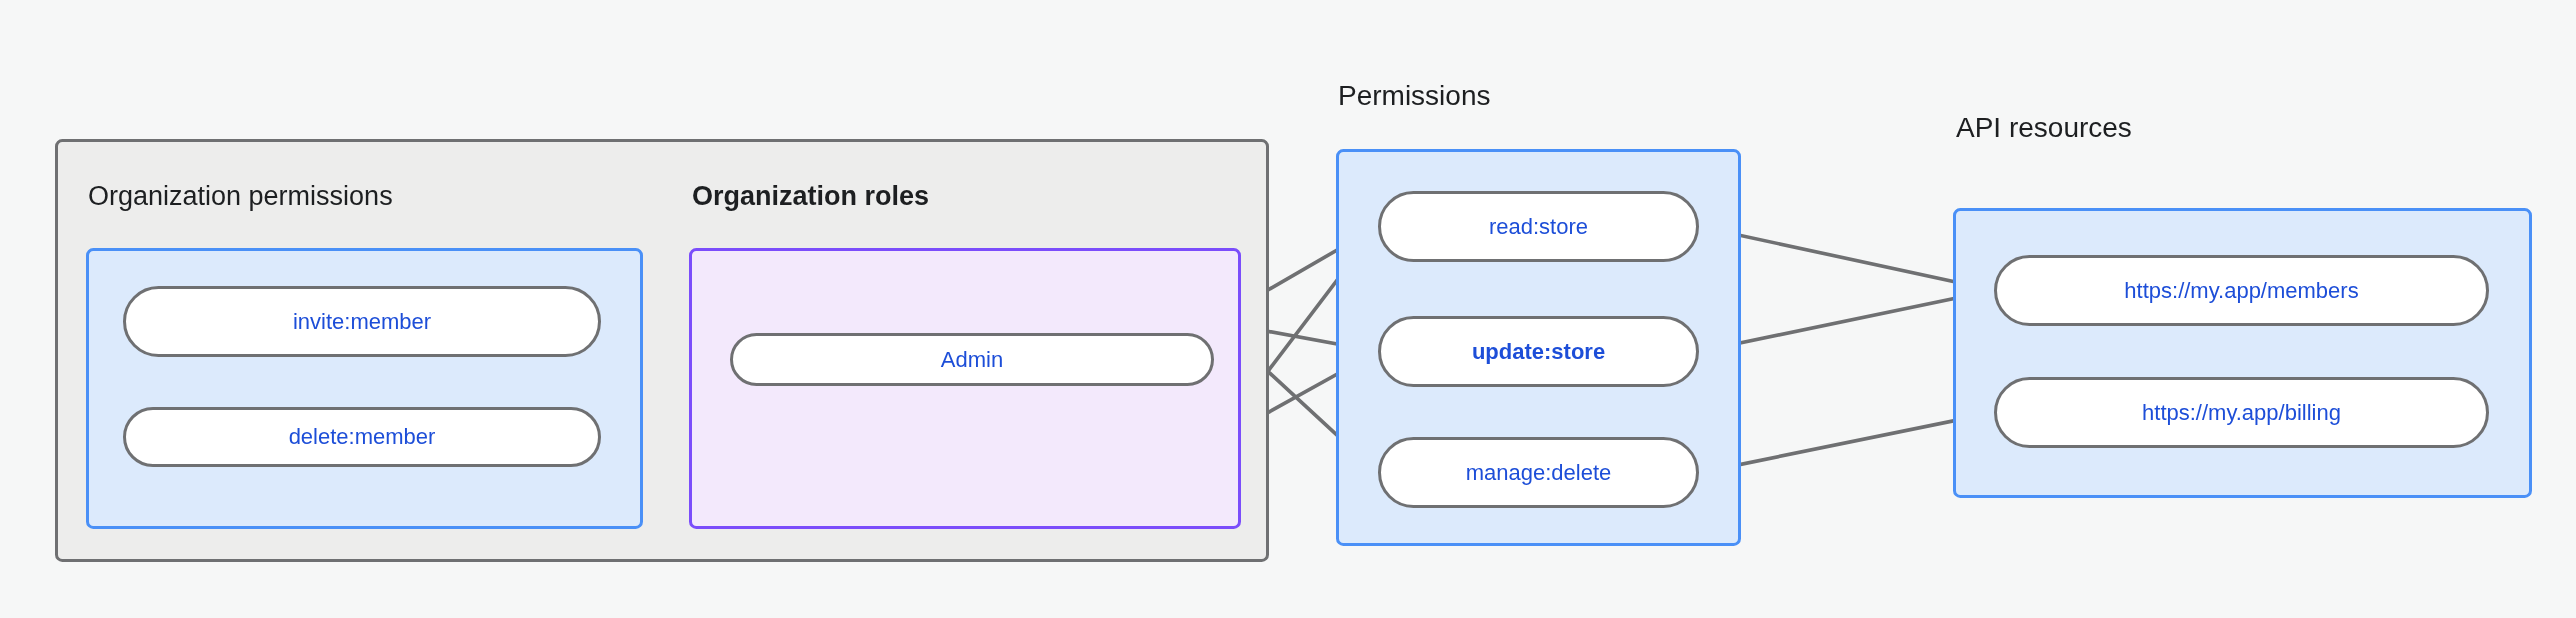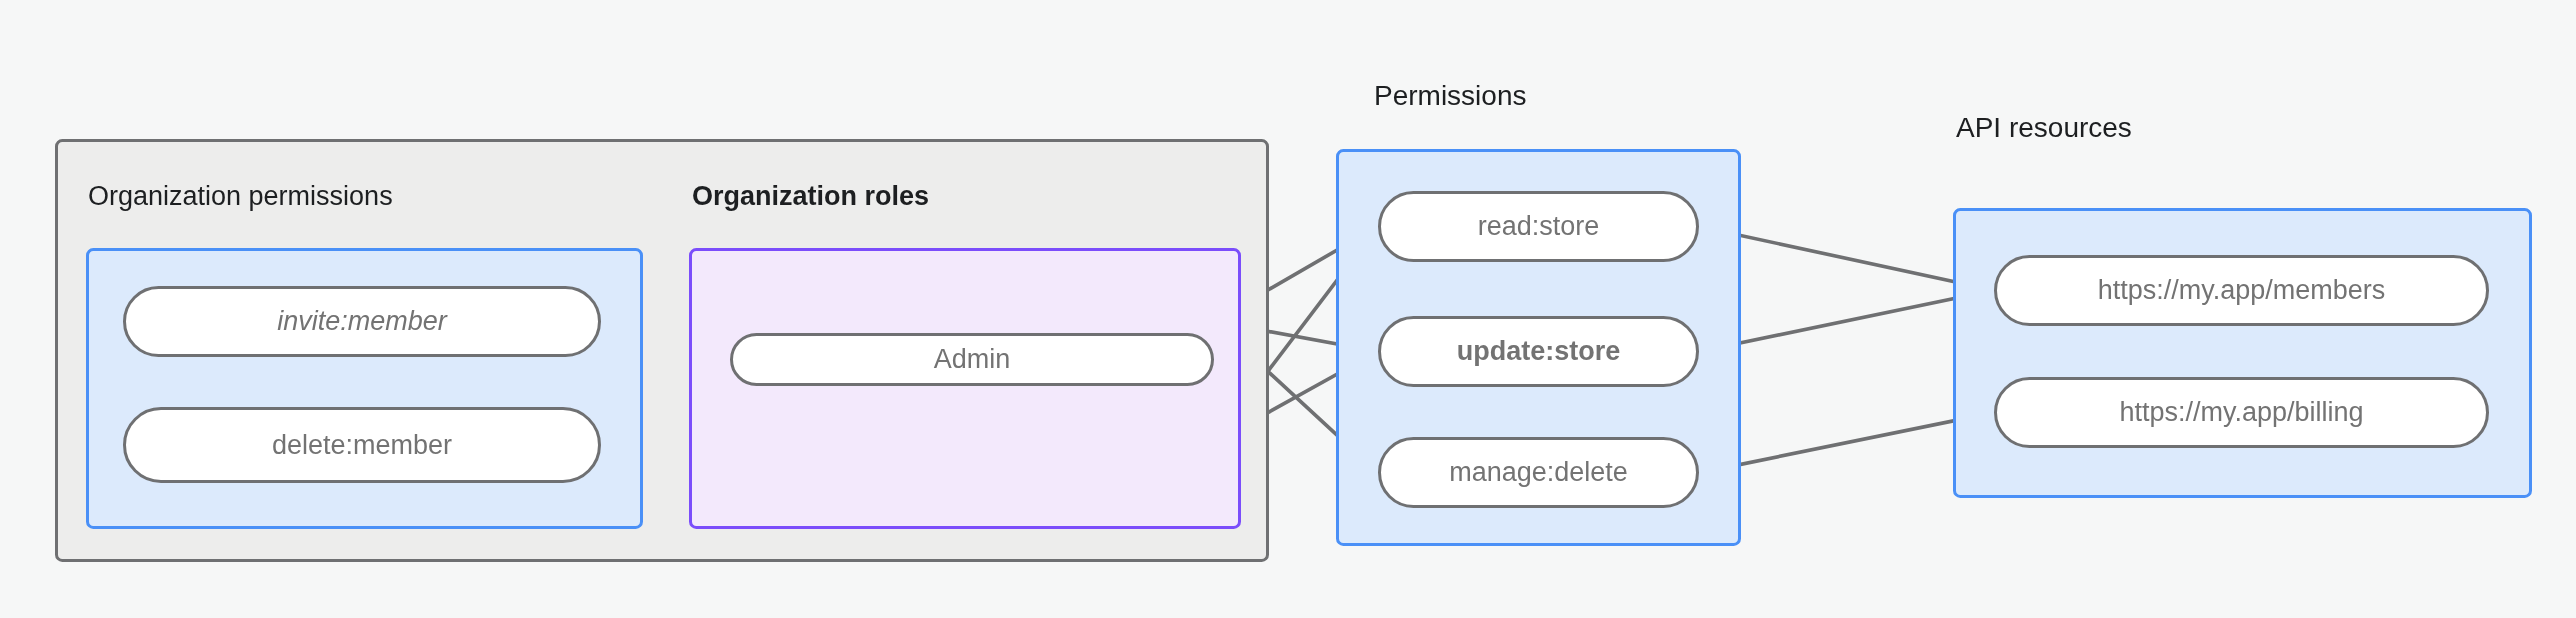--- a/index.html
+++ b/index.html
@@ -64,22 +64,22 @@
   
   .pill {
     position: absolute;
     box-sizing: border-box;
     background: #ffffff;
     border: 3.7px solid #6f7072;
     border-radius: 912px;
     display: flex;
     align-items: center;
     justify-content: center;
-    color: #737373;
-    font-size: 27px;
+    color: #1d4ed8;
+    font-size: 22px;
     z-index: 4;
     white-space: nowrap;
   }
 
   .subgroup-label {
     position: absolute;
     font-size: 27px;
     line-height: 1;
     color: #1d1f21;
     white-space: nowrap;
@@ -123,38 +123,38 @@
     </g>
   </svg>
 
 
   <div class="container outer-gray" style="left:55px; top:139px; width:1214px; height:423px;"></div>
 
   <div class="subgroup-label" style="left:88px; top:183px;">Organization permissions</div>
 
   <div class="container blue-box" style="left:86px; top:248px; width:557px; height:281px;"></div>
 
-  <div class="pill" style="left:123px; top:286px; width:478px; height:71px;font-style:italic;">
+  <div class="pill" style="left:123px; top:286px; width:478px; height:71px;">
     <span>invite:member</span>
   </div>
 
-  <div class="pill" style="left:123px; top:407px; width:478px; height:76px;">
+  <div class="pill" style="left:123px; top:407px; width:478px; height:60px;">
     <span>delete:member</span>
   </div>
 
   <div class="subgroup-label" style="left:692px; top:183px;font-weight:bold;">Organization roles</div>
 
   <div class="container purple-box" style="left:689px; top:248px; width:552px; height:281px;"></div>
 
   <div class="pill" style="left:730px; top:286px; width:484px; height:53px;margin-top:47px;">
     <span>Admin</span>
   </div>
 
 
-  <div class="group-label" style="left:1338px; top:82px;margin-left:36px;">Permissions</div>
+  <div class="group-label" style="left:1338px; top:82px;">Permissions</div>
 
   <div class="container blue-box" style="left:1336px; top:149px; width:405px; height:397px;"></div>
 
   <div class="pill" style="left:1378px; top:191px; width:321px; height:71px;">
     <span>read:store</span>
   </div>
 
   <div class="pill" style="left:1378px; top:316px; width:321px; height:71px;font-weight:bold;">
     <span>update:store</span>
   </div>

